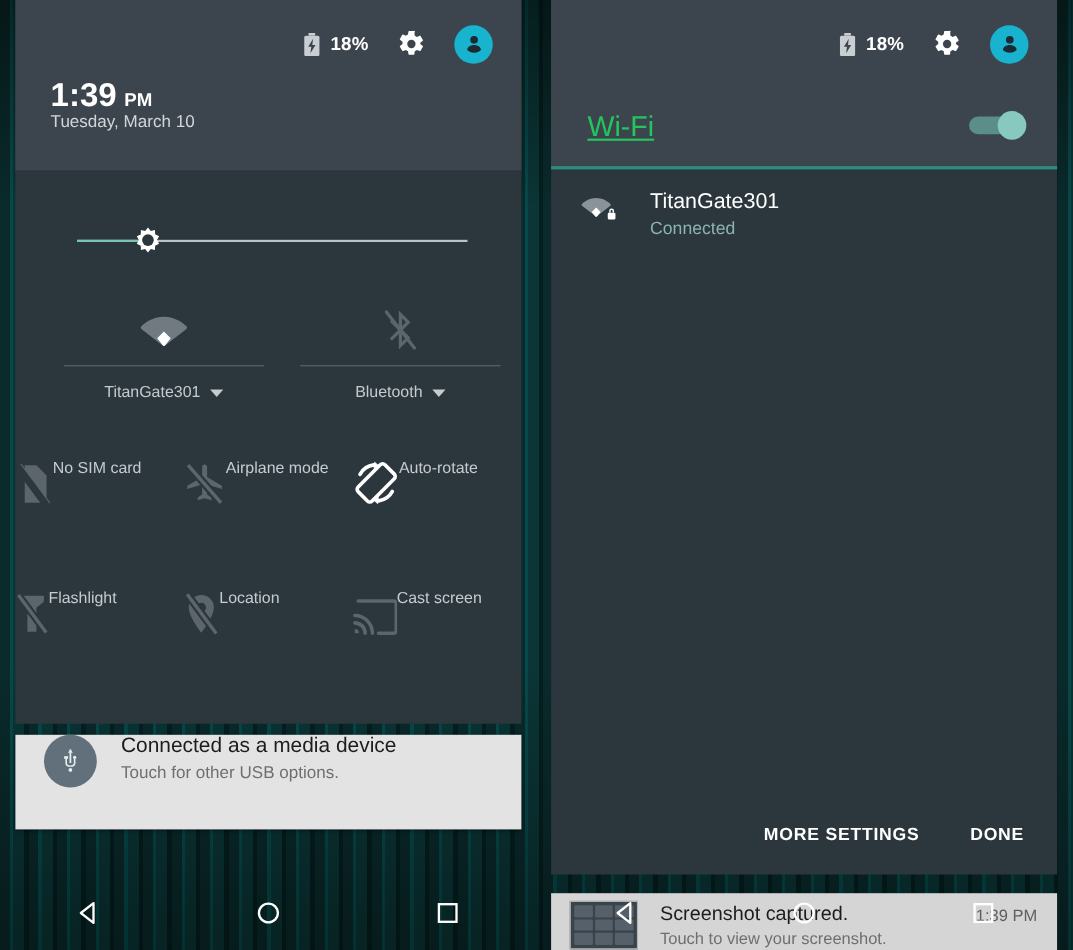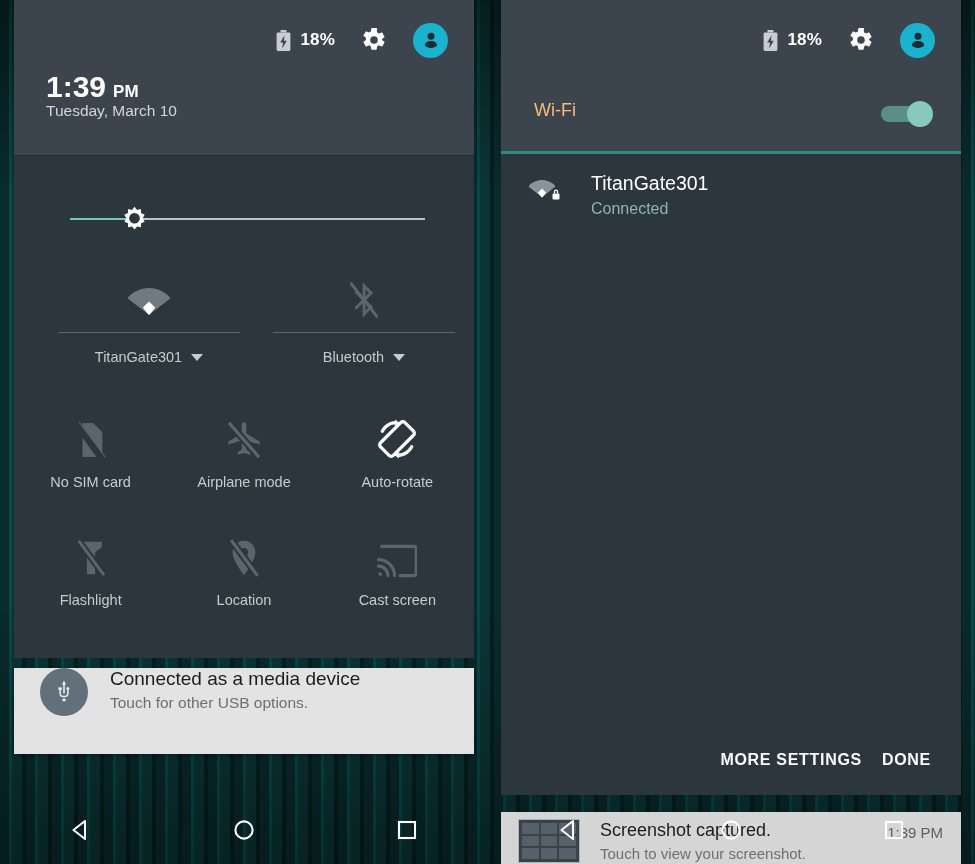--- a/index.html
+++ b/index.html
@@ -59,52 +59,52 @@
   .dual .ic{ height:56px; display:flex; align-items:center; justify-content:center; }
   .dual .rule{ width:100%; height:1px; background:#5d666c; margin-top:4px; }
   .dual .lbl{ display:flex; align-items:center; justify-content:center; margin-top:16px;
     color:#c6cbce; font-size:14.5px; }
   .dual .caret{ margin-left:9px; width:0;height:0;
     border-left:6px solid transparent; border-right:6px solid transparent; border-top:7px solid #c6cbce; }
 
   
   .grid{ position:absolute; left:0; top:404px; width:100%; }
   .grid-row{ display:flex; height:118px; }
-  .tile{ flex:1; display:flex; flex-direction:column; }
+  .tile{ flex:1; display:flex; flex-direction:row; }
   .tile .ti{ height:56px; display:flex; align-items:flex-end; justify-content:center; }
   .tile .tl{ margin-top:14px; font-size:14.5px; color:#c6cbce; text-align:center; }
 
   
   #usb-card{ position:absolute; left:14px; top:668px; width:460px; height:86px;
     background:#e3e3e3; display:flex; align-items:flex-start; box-shadow:0 1px 3px rgba(0,0,0,.4); }
   #usb-card .badge{ width:48px;height:48px;border-radius:50%; background:#61707a;
     margin-left:26px; display:flex;align-items:center;justify-content:center; flex:none;}
   #usb-card .txt{ margin-left:22px; }
   #usb-card .title{ font-size:19px; color:#1d1d1d; }
   #usb-card .sub{ font-size:15.5px; color:#6f6f6f; margin-top:4px; }
 
   
   #right-panel{ left:501px; top:0; width:460px; height:795px; }
   #right-panel .panel-header{ height:154px; }
   #wifi-accent{ position:absolute; left:0; bottom:0; width:100%; height:3px; background:#2e8b7f; }
-  #wifi-title{ position:absolute; left:33px; top:100px; color:#fdba74; font-size:18px; }
+  #wifi-title{ position:absolute; left:33px; top:100px; color:#22c55e; font-size:26px;text-decoration:underline; }
   #wifi-switch{ position:absolute; right:28px; top:101px; width:52px; height:26px; }
   #wifi-switch .bar{ position:absolute; left:0; top:5px; width:46px; height:16px; border-radius:8px; background:#5b8e88; }
   #wifi-switch .knob{ position:absolute; left:26px; top:0; width:26px; height:26px; border-radius:50%; background:#88c9bf; }
 
   .netlist{ position:absolute; left:0; top:154px; width:100%; }
   .net{ display:flex; align-items:flex-start; padding:18px 0 0 26px; }
   .net .sig{ width:38px; height:32px; flex:none; position:relative; margin-top:4px; }
   .net .meta{ margin-left:26px; }
   .net .ssid{ color:#fff; font-size:19.5px; }
   .net .state{ color:#8cb5b0; font-size:16px; margin-top:5px; }
 
   #right-actions{ position:absolute; left:0; bottom:26px; width:100%;
     display:flex; justify-content:flex-end; align-items:center; padding-right:30px; }
-  #right-actions .act{ color:#fff; font-size:16px; font-weight:bold; letter-spacing:.7px; margin-left:20px; }
+  #right-actions .act{ color:#fff; font-size:16px; font-weight:bold; letter-spacing:.7px; margin-left:46px; }
 
   
   #toast{ position:absolute; left:501px; top:812px; width:460px; height:52px;
     background:#d5d5d5; display:flex; align-items:flex-start; overflow:hidden; }
   #toast .thumb{ width:62px; height:44px; margin:7px 0 0 17px; flex:none;
     background:#39434a; border:1px solid #aeb3b6; position:relative; overflow:hidden; }
   #toast .thumb .mini{ position:absolute; inset:3px; display:grid;
     grid-template-columns:1fr 1fr 1fr; grid-template-rows:1fr 1fr 1fr; gap:2px; }
   #toast .thumb .mini i{ background:#55606a; border-radius:1px; }
   #toast .ttxt{ margin-left:20px; margin-top:8px; }

